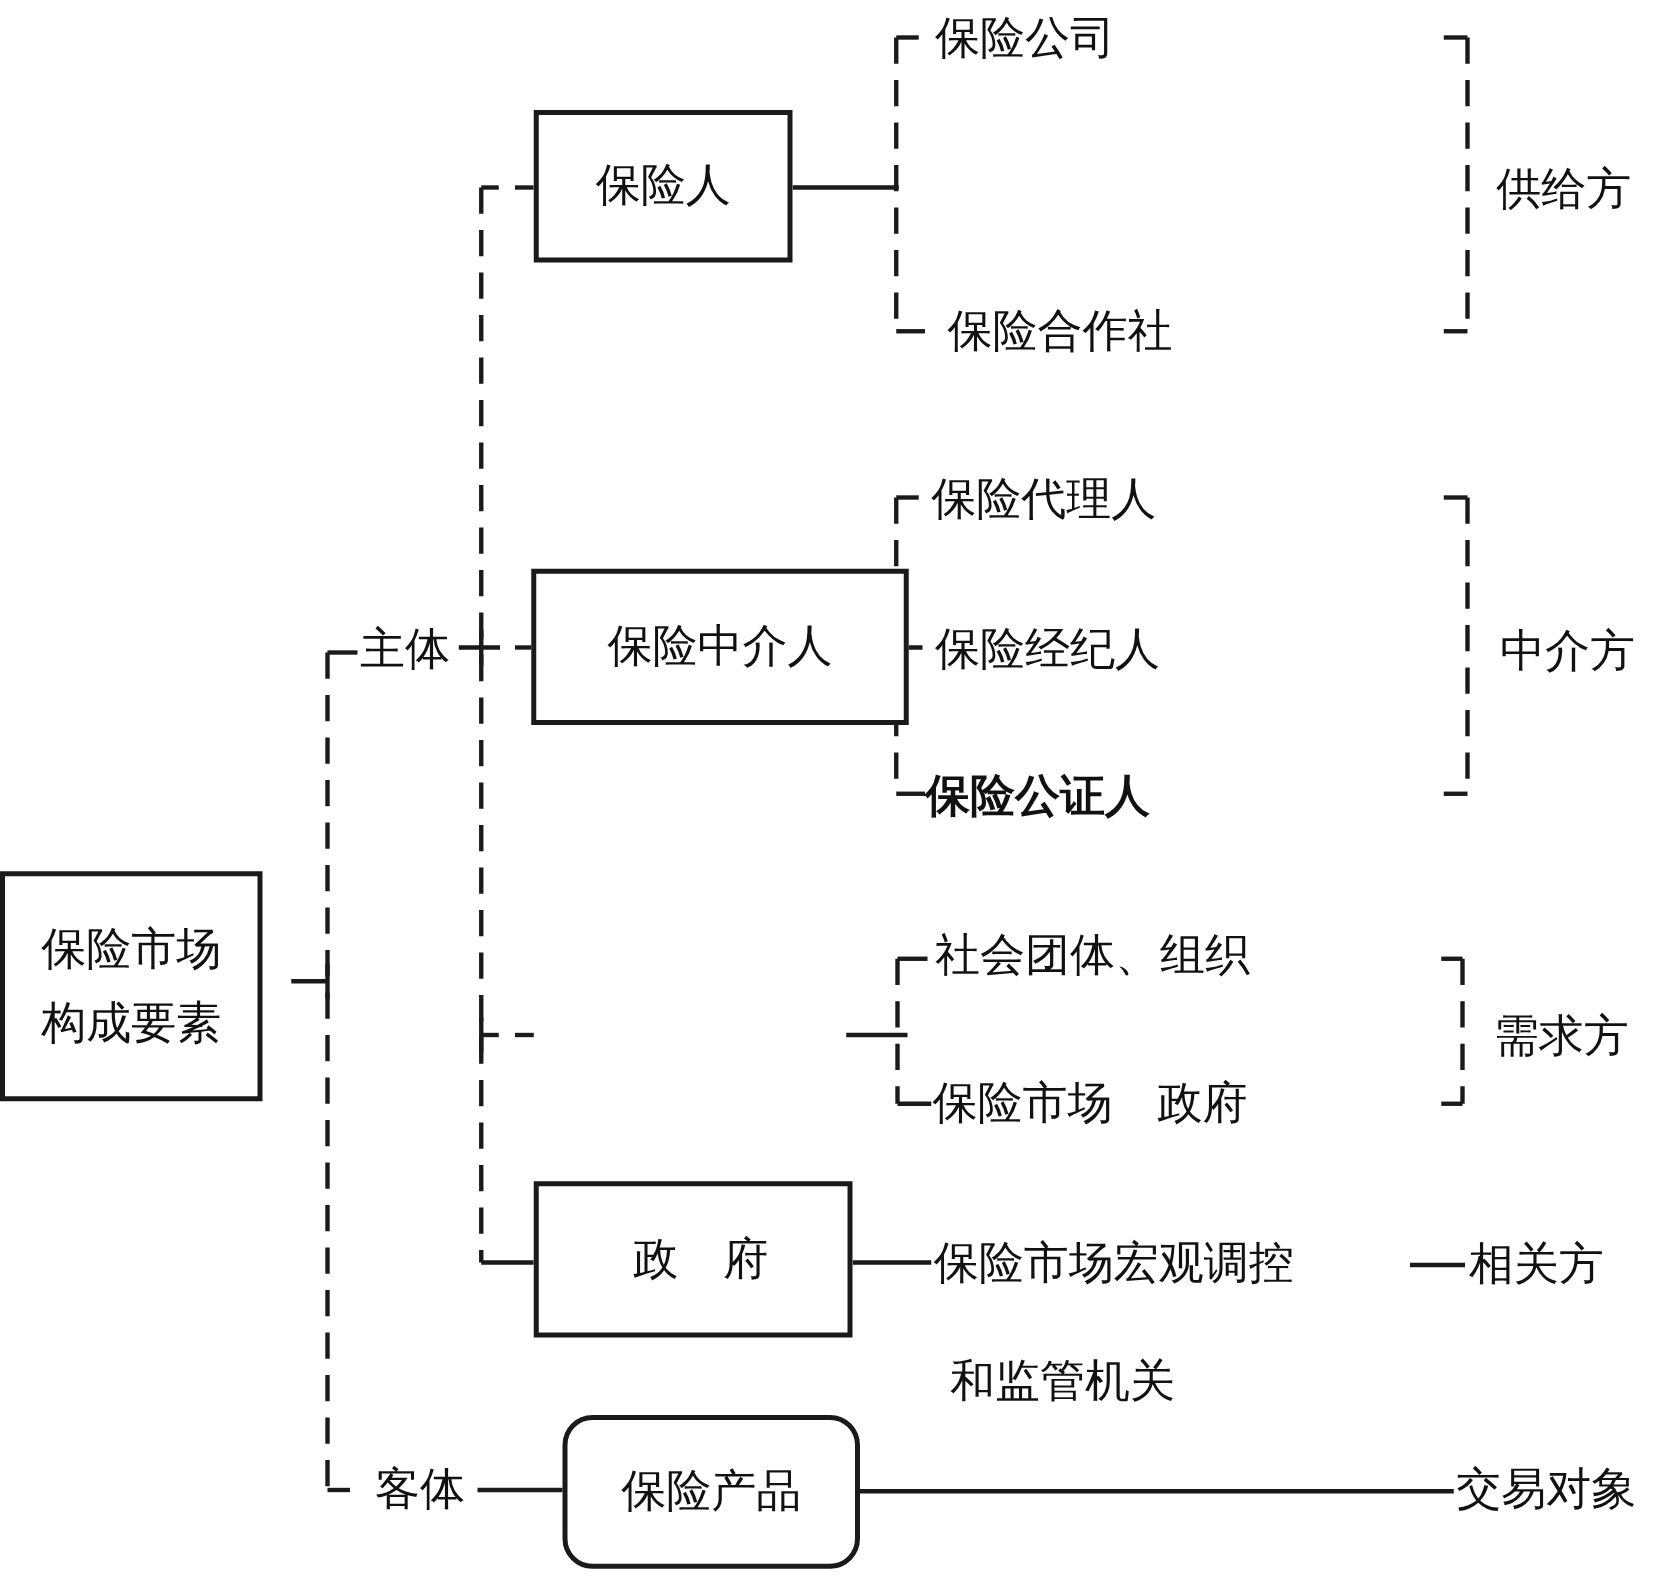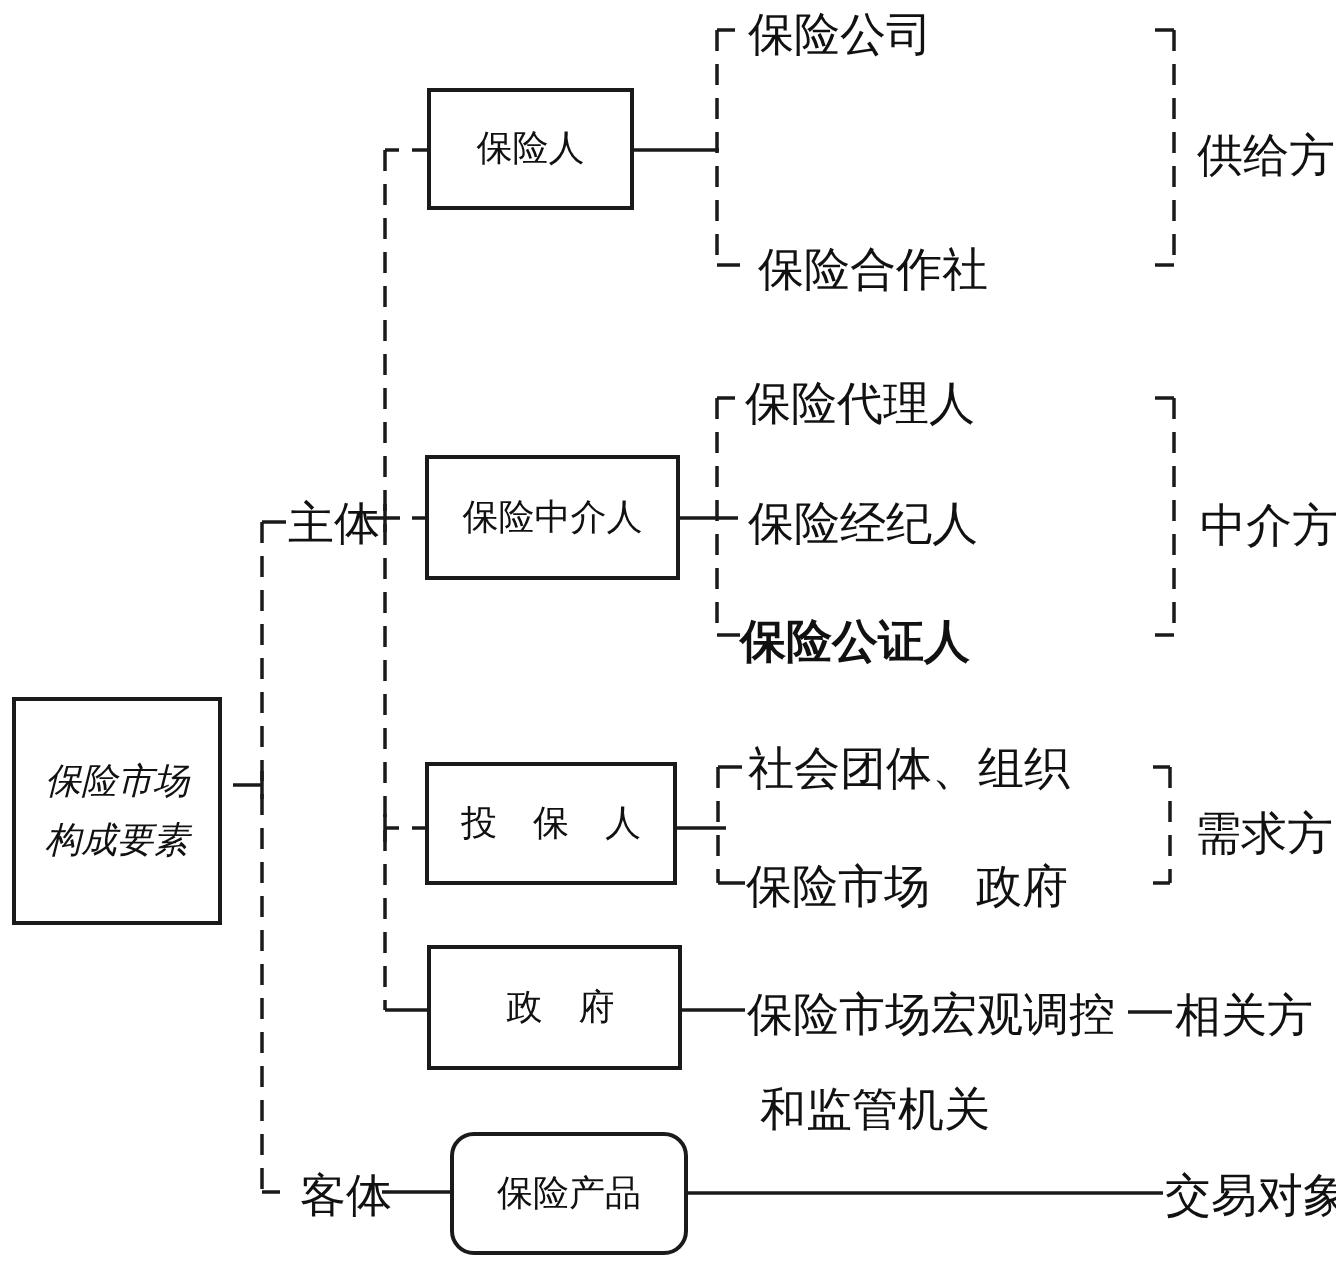--- a/index.html
+++ b/index.html
@@ -18,21 +18,21 @@
     background:#ffffff;
     display:flex;align-items:center;justify-content:center;
     font-size:36px;line-height:1.2;
     white-space:pre;
     box-sizing:border-box;
     text-align:left;
   }
   .node .stack{display:flex;flex-direction:column;gap:16px;}
   .lbl{
     position:absolute;
-    font-size:46px;line-height:1;
+    font-size:36px;line-height:1;
     white-space:pre;
     color:#111111;
   }
   .stroke{stroke:#1a1a1a;stroke-width:3.5;fill:none;}
   .dash{stroke-dasharray:21 13;}
 </style>
 </head>
 <body>
 
 <div id="canvas">
@@ -86,38 +86,35 @@
     <path class="stroke" d="M680,518 H738"></path>
     <path class="stroke" d="M677,828 H726"></path>
     <path class="stroke" d="M682,1010 H745"></path>
 
     <path class="stroke" d="M1128,1012 H1172"></path>
 
     <path class="stroke" d="M382,1192 H450"></path>
     <path class="stroke" d="M688,1193 H1163"></path>
   </svg>
 
-  <div class="node" style="left:12px;top:697px;width:210px;height:228px;font-style:italic;">
+  <div class="node" style="left:0;top:697px;width:210px;height:184px;">
     <div class="stack">
       <span>保险市场</span>
       <span>构成要素</span>
     </div>
   </div>
 
   <div class="node" style="left:427px;top:88px;width:207px;height:122px;">
     <span>保险人</span>
   </div>
 
-  <div class="node" style="left:425px;top:455px;width:255px;height:125px;">
+  <div class="node" style="left:425px;top:455px;width:302px;height:125px;">
     <span>保险中介人</span>
   </div>
 
-  <div class="node" style="left:425px;top:762px;width:252px;height:123px;">
-    <span>投　保　人</span>
-  </div>
 
   <div class="node" style="left:427px;top:945px;width:255px;height:125px;padding-left:12px;">
     <span>政　府</span>
   </div>
 
   <div class="node" style="left:450px;top:1132px;width:238px;height:123px;border-radius:24px;">
     <span>保险产品</span>
   </div>
 
   <div class="lbl" style="left:288px;top:501px;">主体</div>

